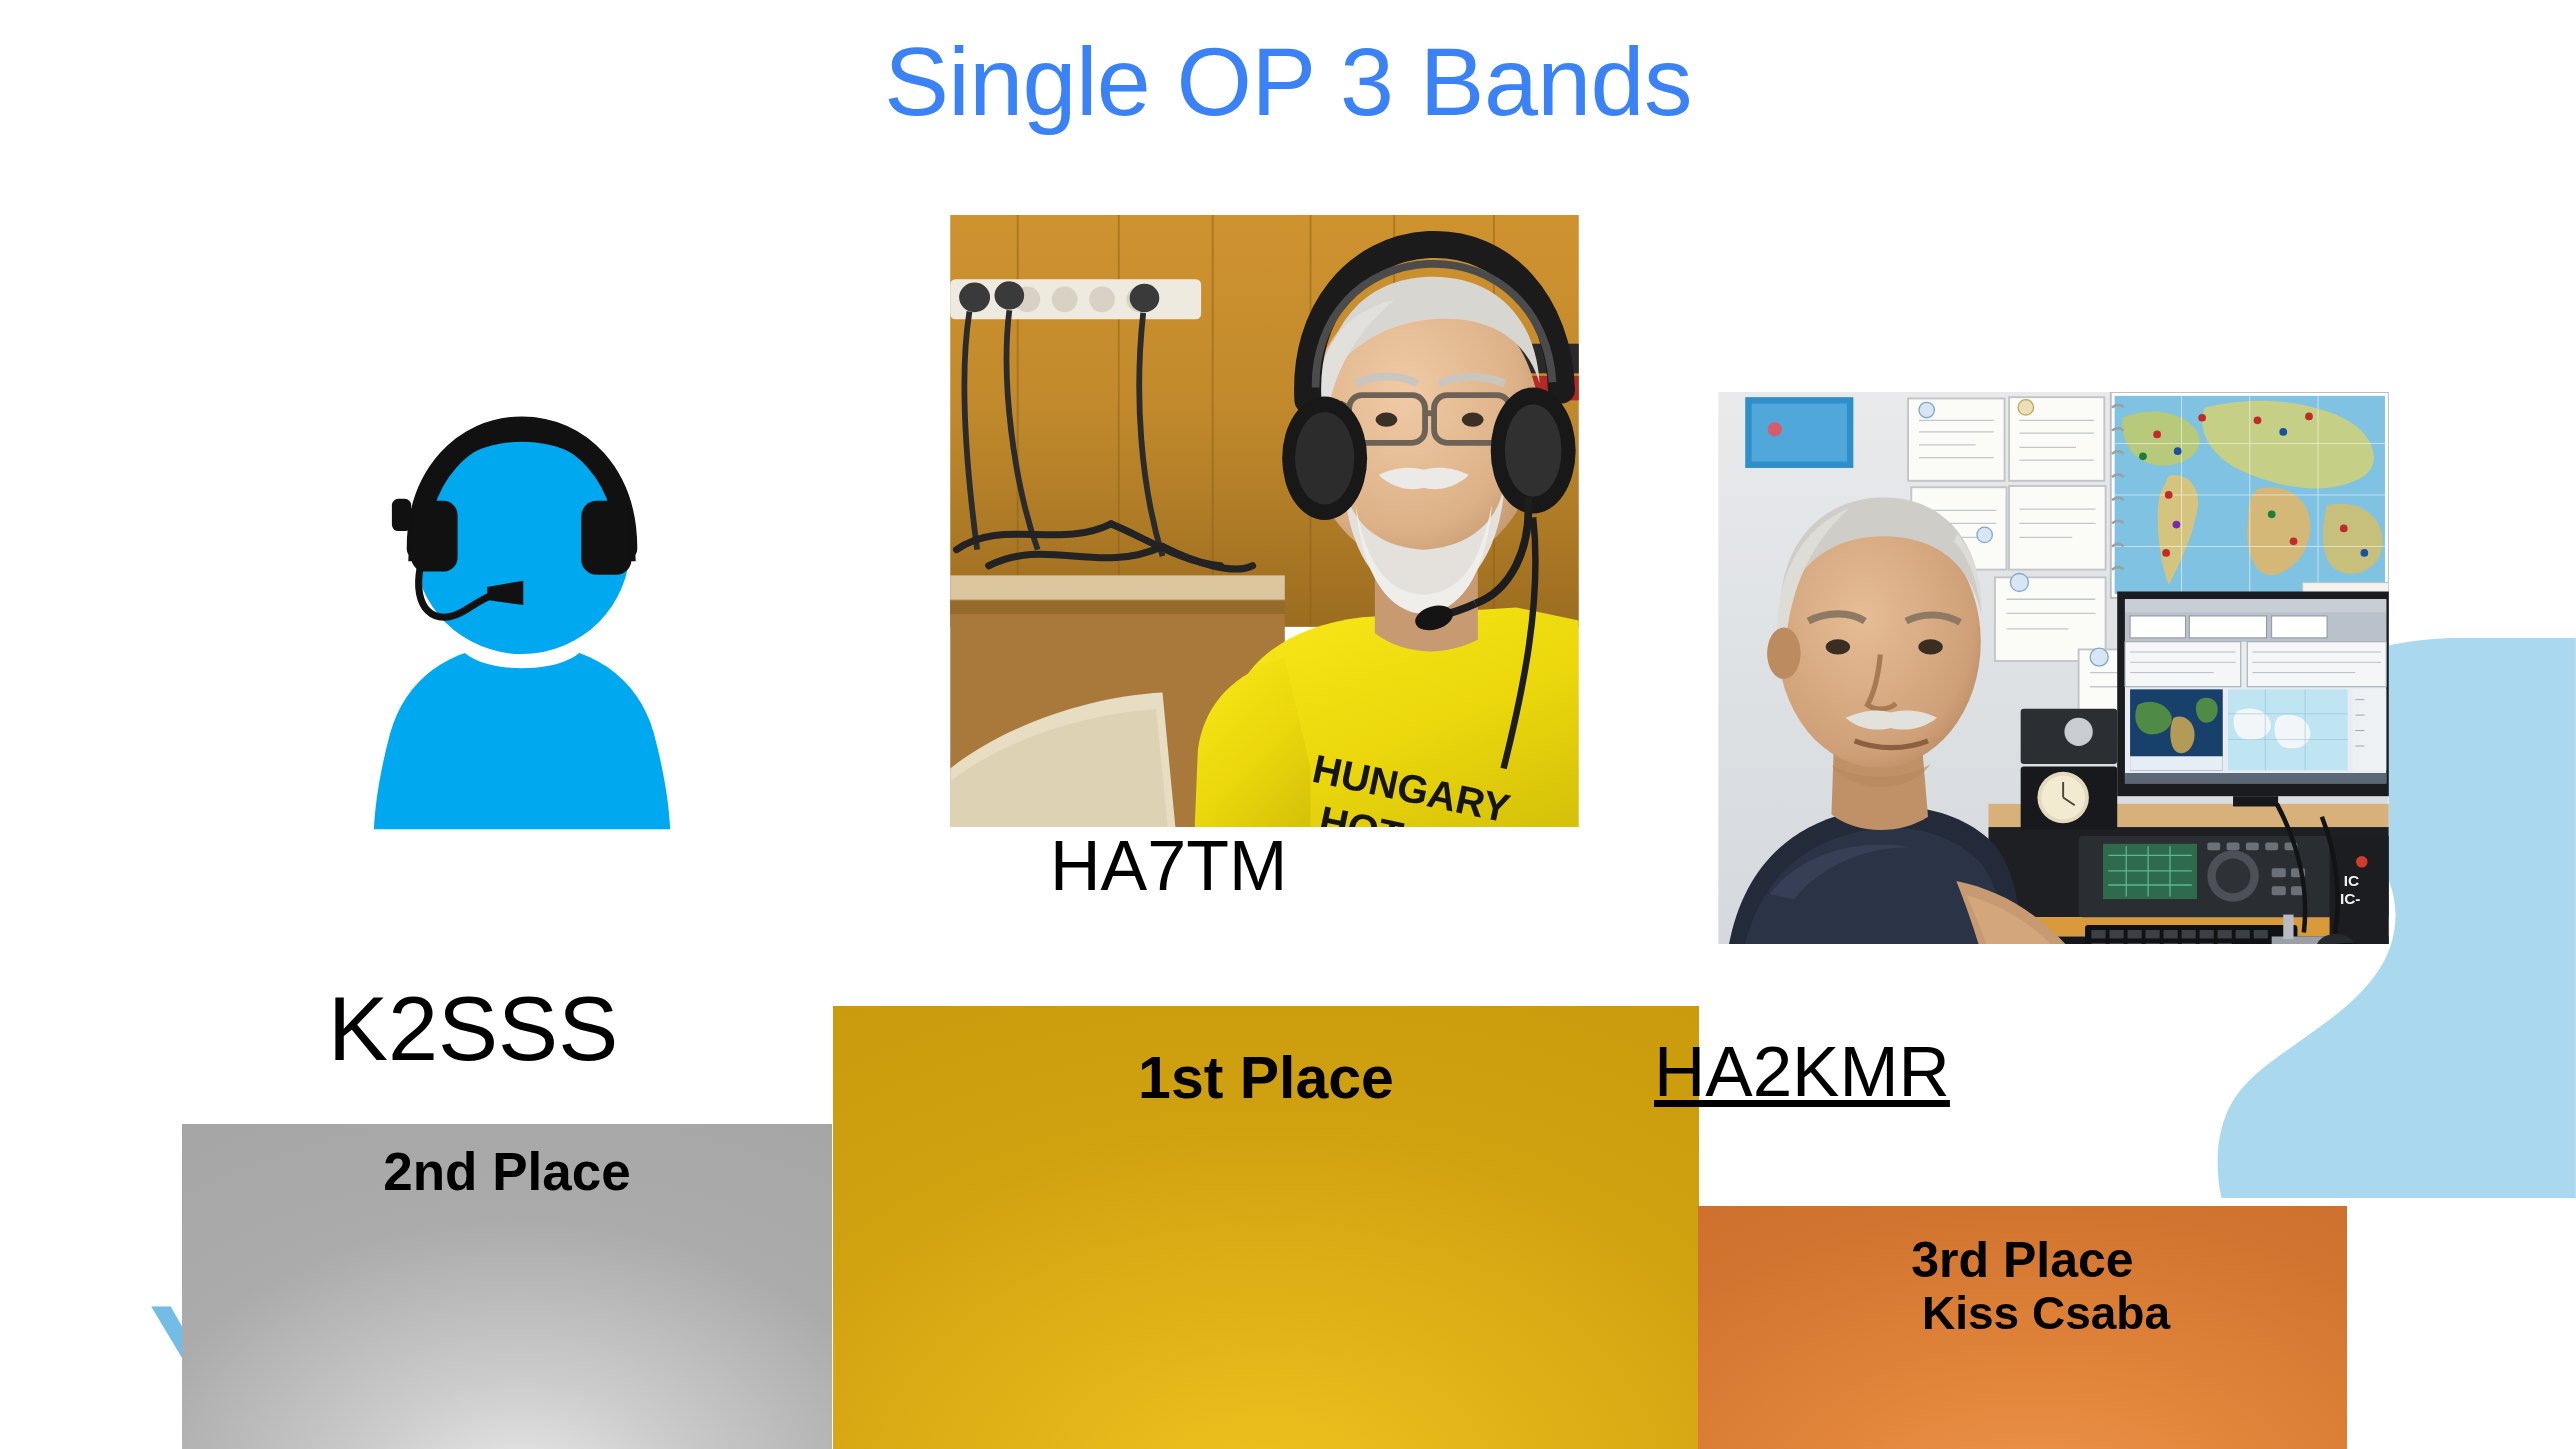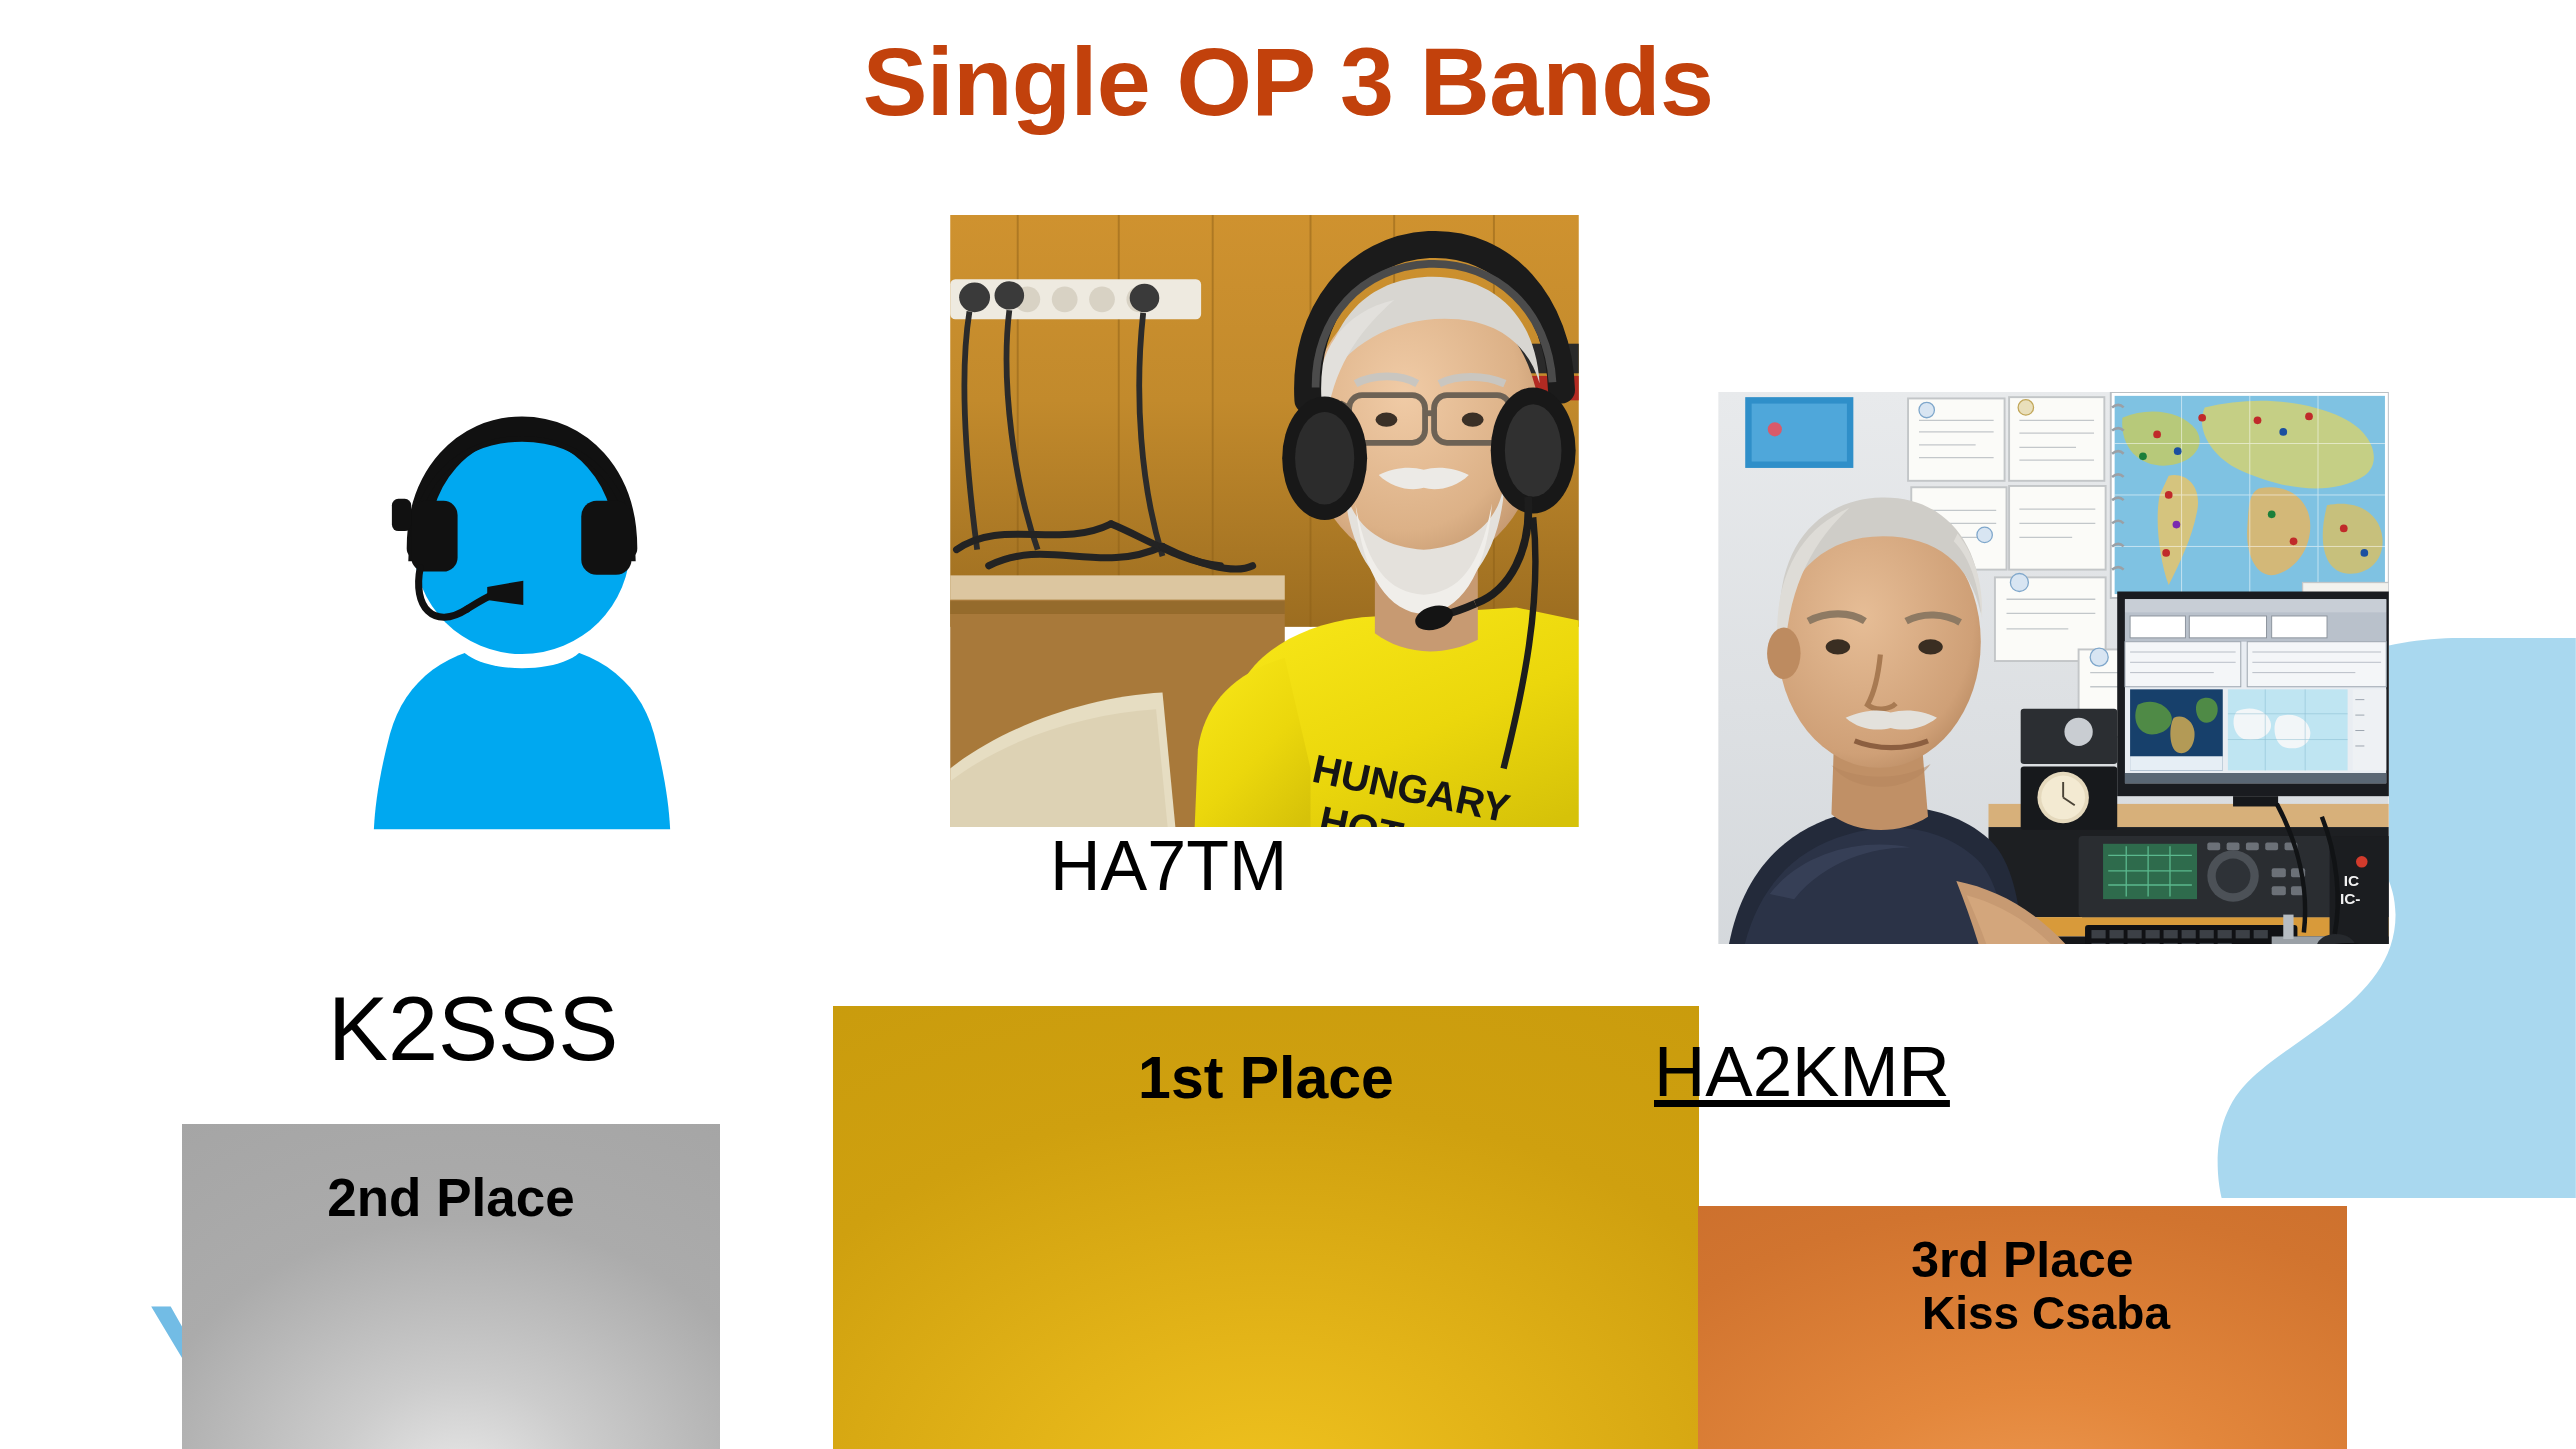--- a/index.html
+++ b/index.html
@@ -13,22 +13,22 @@
     font-family: "Liberation Sans", sans-serif;
   }
 
   
   #slide-title {
     position: absolute;
     left: 0; top: 31px;
     width: 2576px;
     text-align: center;
     font-size: 97px;
-    font-weight: bold;
-    color: #c2410c;
+    font-weight: normal;
+    color: #3b82f6;
     letter-spacing: -0.6px;
     line-height: 1.05;
   }
 
   
   .deco-blue { position: absolute; }
   #deco-right-ribbon {
     right: 0; top: 638px;
     width: 451px; height: 560px;
     overflow: hidden;
@@ -47,24 +47,24 @@
 
   
   .podium {
     position: absolute;
     z-index: 4;
     text-align: center;
     box-sizing: border-box;
   }
   #podium-silver {
     left: 182px; top: 1124px;
-    width: 538px; height: 325px;
+    width: 650px; height: 325px;
     background: radial-gradient(ellipse 110% 150% at 52% 112%,
                 #e9e9e9 0%, #cccccc 22%, #ababab 55%, #a3a3a3 100%);
-    padding-top: 44px;
+    padding-top: 18px;
   }
   #podium-gold {
     left: 833px; top: 1006px;
     width: 866px; height: 443px;
     background: radial-gradient(ellipse 110% 150% at 50% 112%,
                 #f0c31f 0%, #e3b418 25%, #cfa00f 60%, #c79a0c 100%);
     padding-top: 39px;
   }
   #podium-bronze {
     left: 1698px; top: 1206px;

